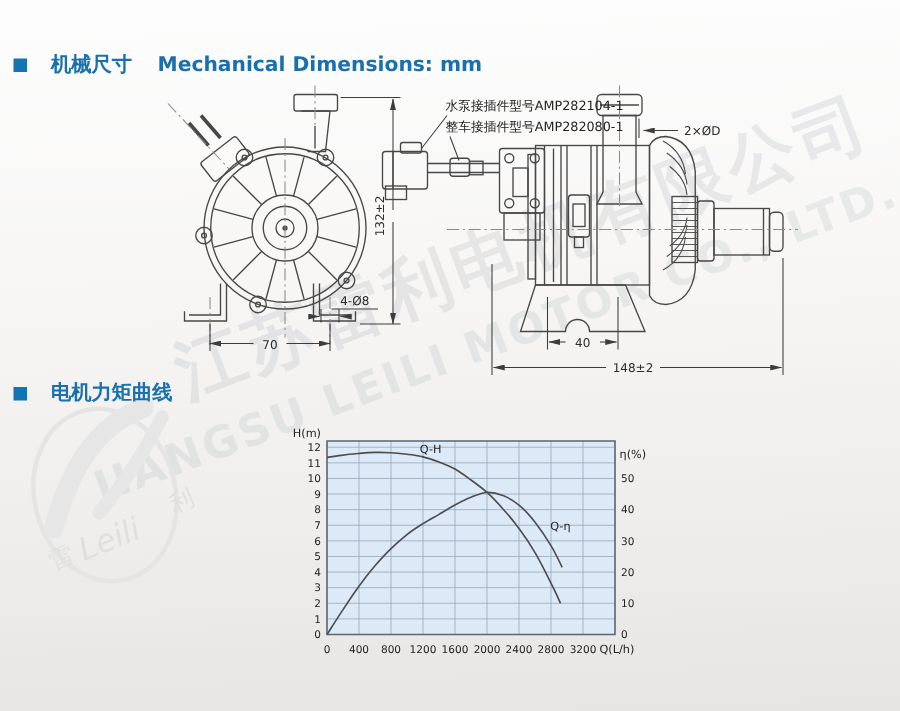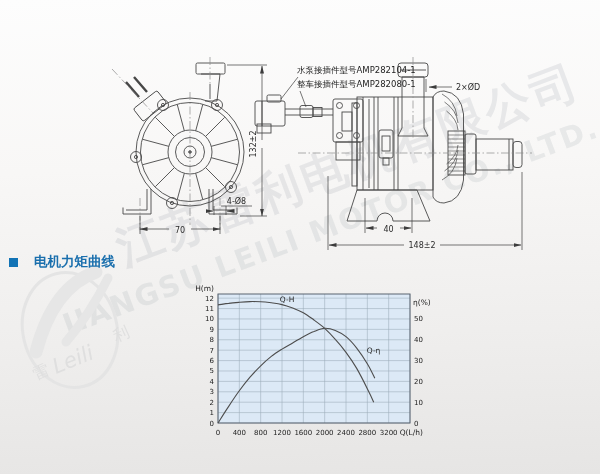--- a/index.html
+++ b/index.html
@@ -34,20 +34,25 @@
   <div class="wm wm-en">JIANGSU LEILI MOTOR CO., LTD.</div>
   <svg class="wm wm-logo" width="190" height="210">
     <ellipse cx="62" cy="78" rx="47" ry="58" transform="rotate(-14 62 78)" fill="none" stroke="#e4e4e4" stroke-width="3"></ellipse>
     <path d="M28 100 Q45 35 88 20" fill="none" stroke="#e6e6e6" stroke-width="13" stroke-linecap="round"></path>
     <path d="M58 90 Q82 62 100 26" fill="none" stroke="#e6e6e6" stroke-width="9" stroke-linecap="round"></path>
     <text x="28" y="128" font-size="16" fill="#dfdfdf" transform="rotate(-24 28 128)">雷</text>
     <text x="48" y="122" font-size="21" fill="#dfdfdf" font-style="italic" font-family="'Liberation Serif','DejaVu Serif',serif" transform="rotate(-22 48 122)">Leili</text>
     <text x="108" y="90" font-size="16" fill="#dfdfdf" transform="rotate(-24 108 90)">利</text>
   </svg>
 
+  <div class="sec" id="sec-mech">
+    <span class="bullet" style="background: rgb(18, 115, 181);"></span>
+    <span class="zh" style="color: rgb(26, 111, 173);">机械尺寸</span>
+    <span class="en" style="color: rgb(26, 111, 173);">Mechanical Dimensions: mm</span>
+  </div>
 
   <svg id="drawing-svg" width="600" height="262">
     <defs>
       <marker id="ar" viewBox="0 0 8 4" refX="7.5" refY="2" markerWidth="8" markerHeight="4" orient="auto" markerUnits="userSpaceOnUse">
         <path d="M0 0L8 2L0 4Z" fill="#3c3c3c"></path>
       </marker>
     </defs>
 
     <g stroke="#474747" fill="none" stroke-width="0.9">
       <circle cx="190" cy="152" r="54"></circle>

